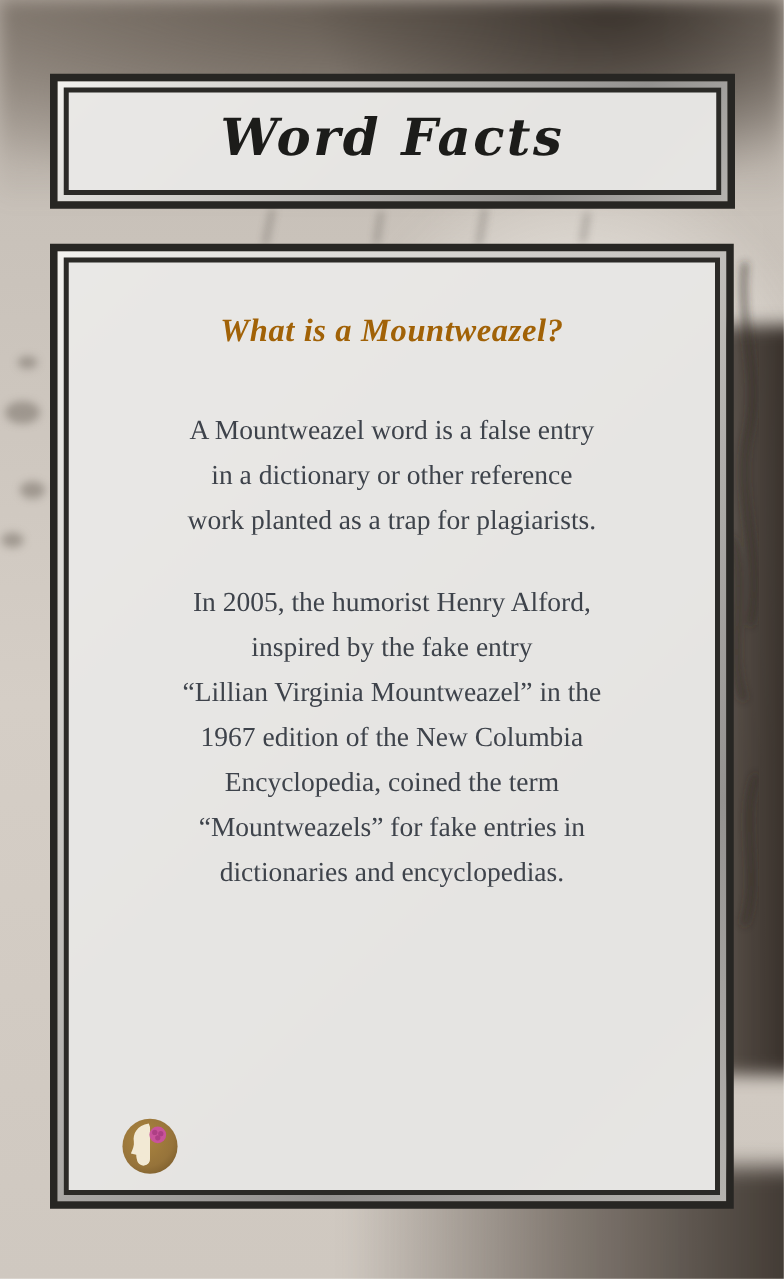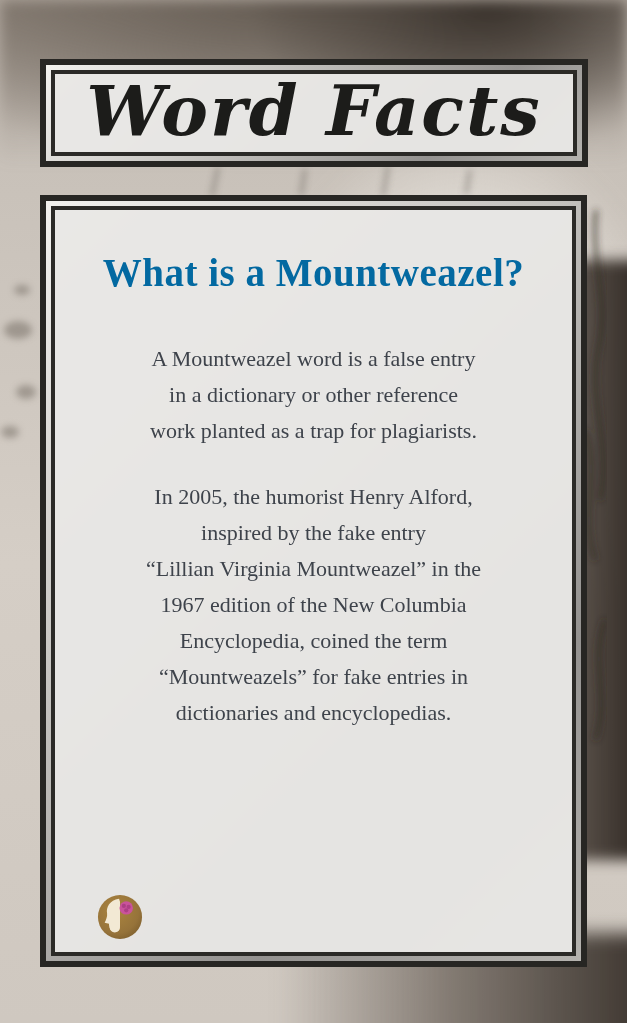--- a/index.html
+++ b/index.html
@@ -44,26 +44,26 @@
   .frame-inner{
     box-sizing:border-box;width:100%;height:100%;
     border:4px solid #2b2a27;position:relative;
     background:rgba(232,231,229,.96);
   }
   .header-frame{left:40px;top:59px;width:548px;height:108px;}
   .main-frame{left:40px;top:195px;width:547px;height:772px;}
   .script-title{
     position:absolute;inset:0;display:flex;align-items:center;justify-content:center;
     font-family:"DejaVu Serif",serif;font-style:italic;font-weight:700;
-    font-size:70px;letter-spacing:2px;color:#1c1c1a;padding-bottom:6px;
+    font-size:41px;letter-spacing:2px;color:#1c1c1a;padding-bottom:6px;
   }
   .card-heading{
     margin:40px 10px 0;text-align:center;
     font-family:"Liberation Serif",serif;font-weight:700;
-    font-size:39px;color:#0369a1;letter-spacing:.5px;
+    font-size:26px;color:#a16207;letter-spacing:.5px;font-style:italic;
   }
   .card-par{
     margin:0 28px;text-align:center;white-space:pre-line;
     font-size:22px;line-height:36px;color:#3e434b;
   }
   .par-1{margin-top:46px;}
   .par-2{margin-top:30px;}
   .par-3{margin-top:30px;}
   .watermark{
     position:absolute;left:28px;top:356px;

